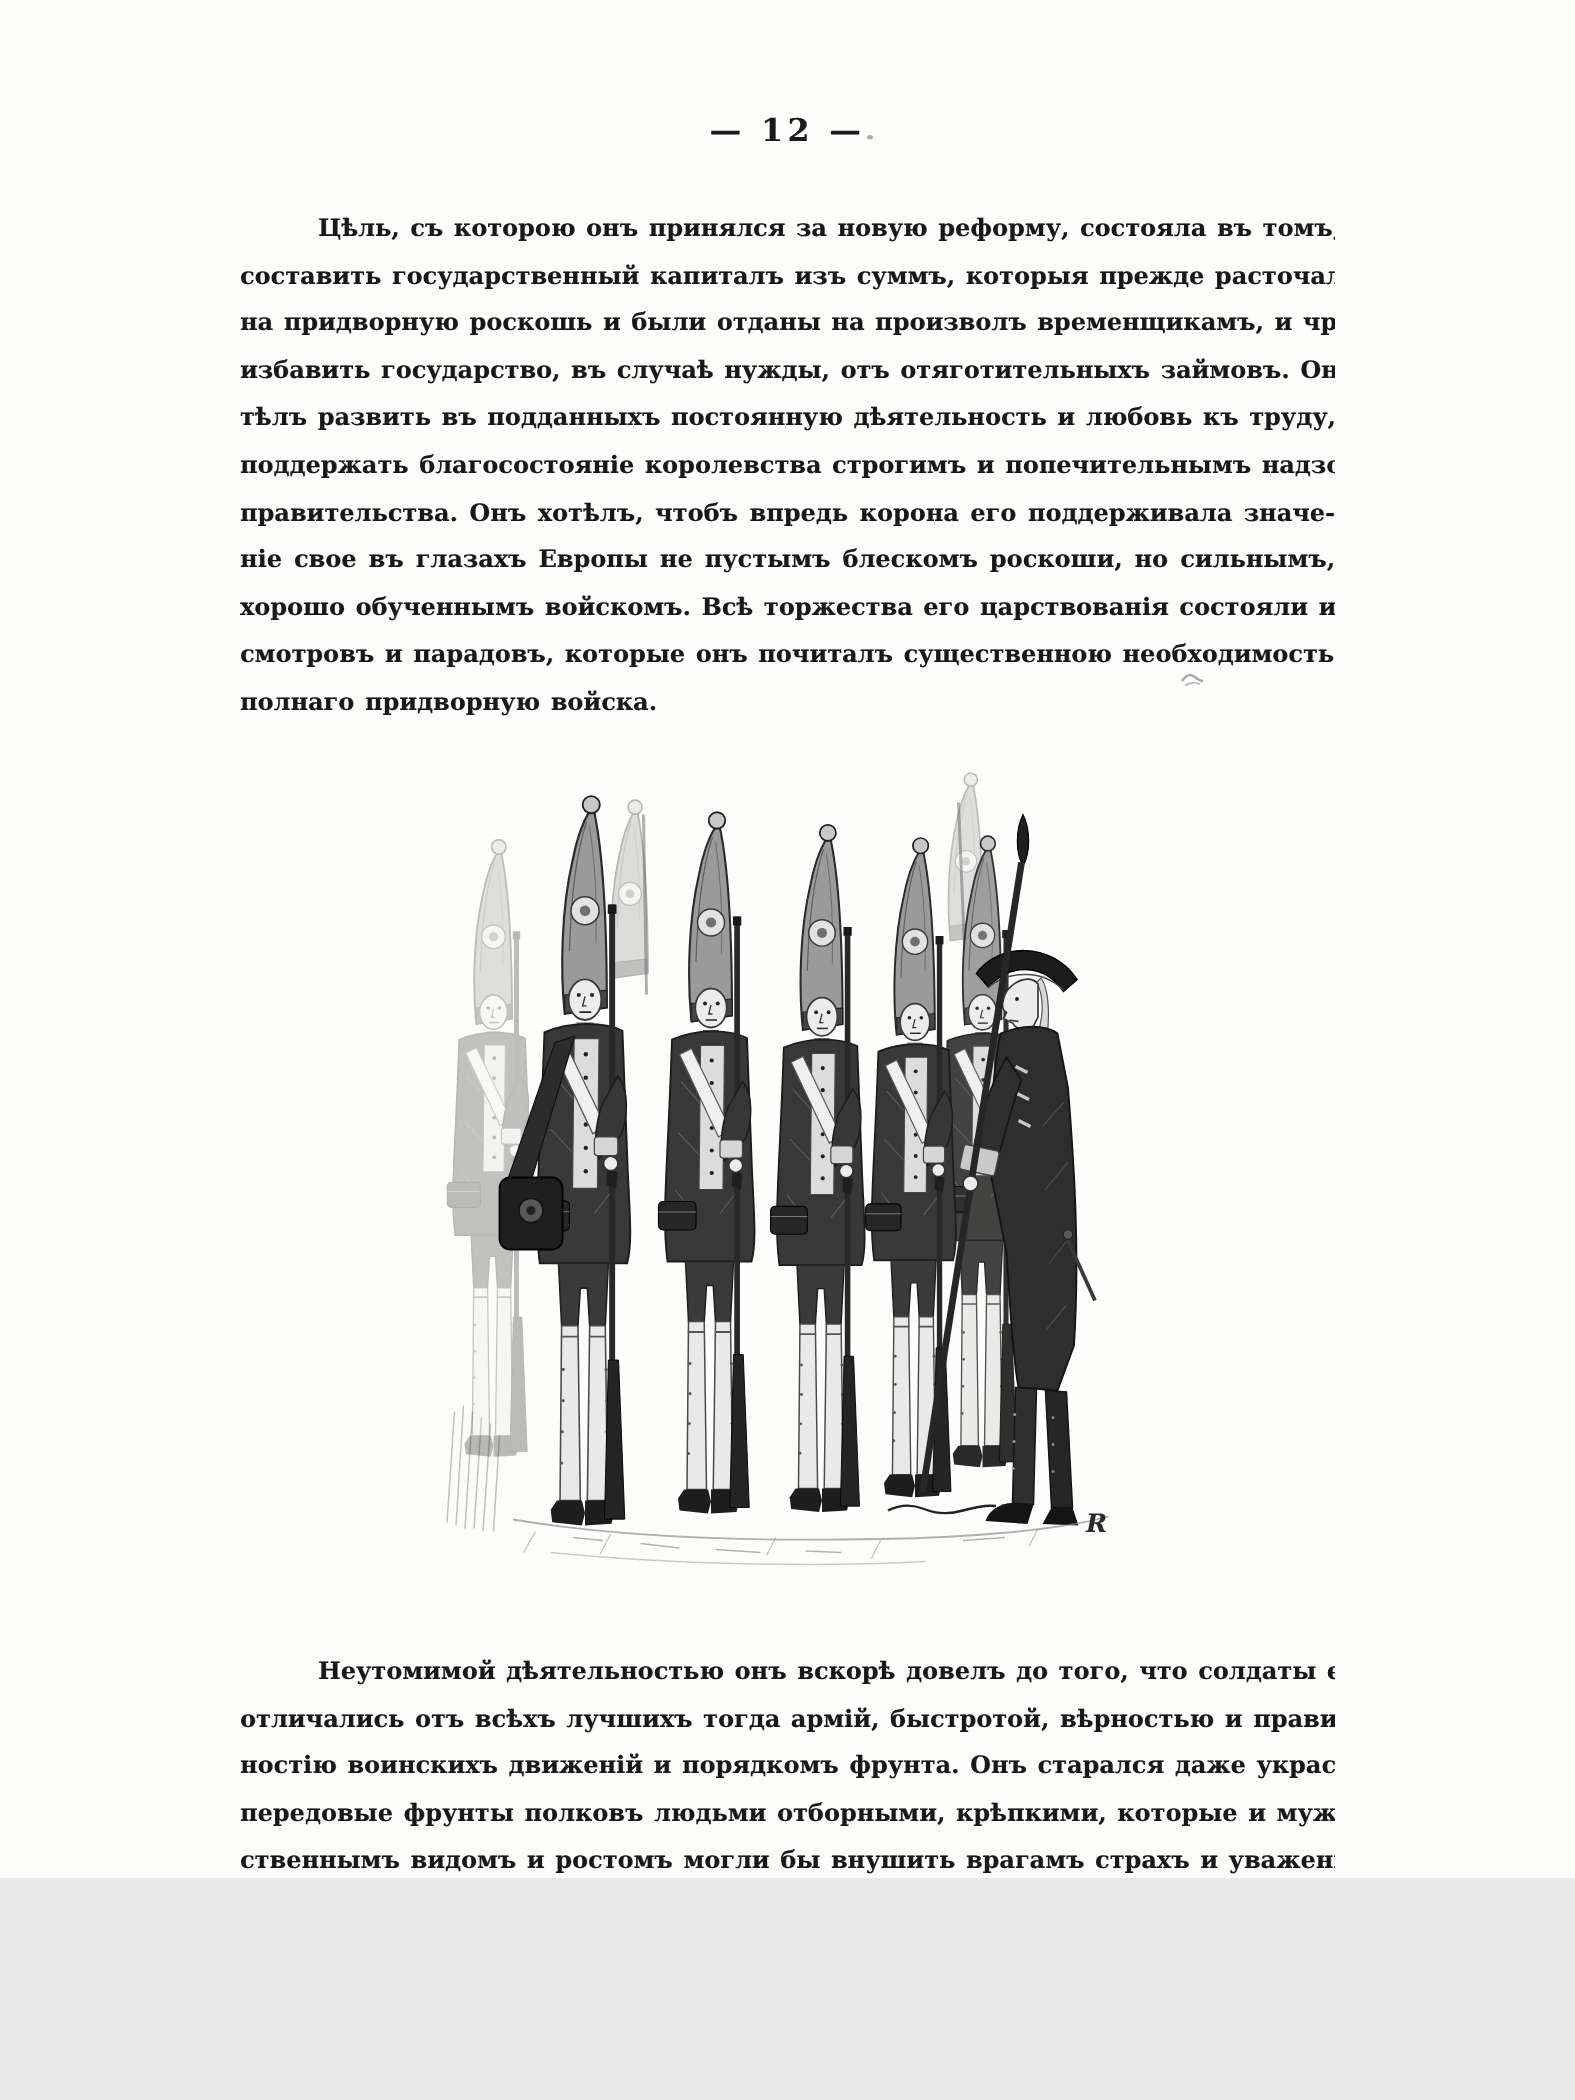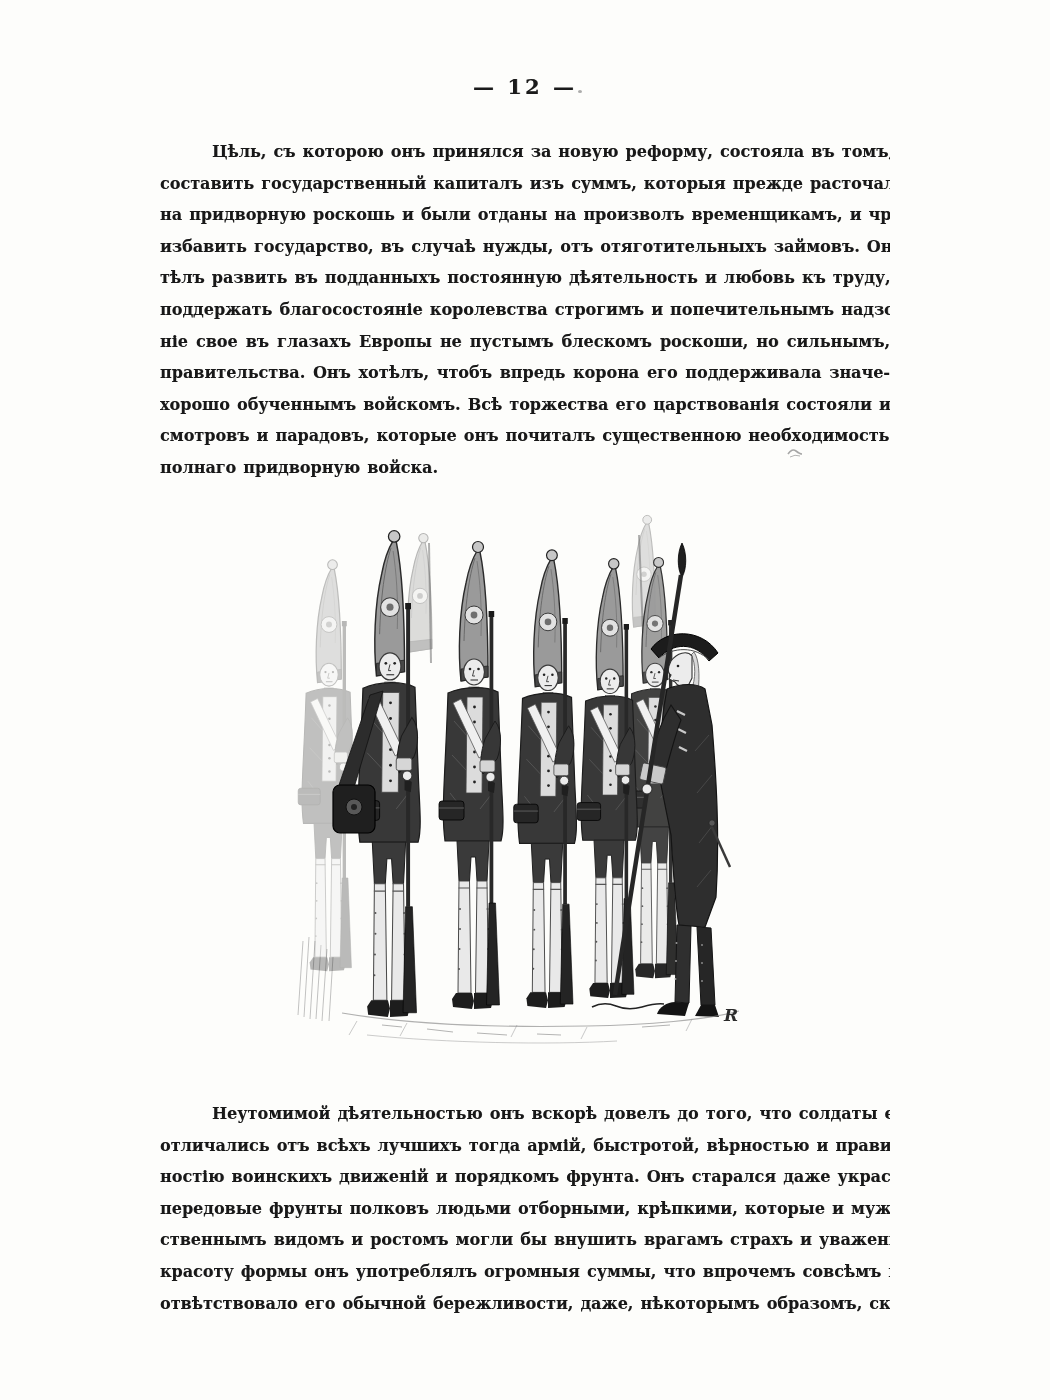--- a/index.html
+++ b/index.html
@@ -1,17 +1,17 @@
 <!DOCTYPE html>
 <html><head>
 <meta charset="utf-8">
 <style>
   html,body { margin:0; padding:0; background:#e8e8e8; }
   .page {
-    position:relative; width:1050px; height:1400px;
+    position:relative; width:1050px; height:1252px;
     background:#fdfdfb;
     font-family:"DejaVu Serif","Liberation Serif",serif;
     color:#181818; overflow:hidden;
   }
   .page-number {
     position:absolute; top:74px; left:0; width:1050px;
     text-align:center; font-size:21px; font-weight:700;
     letter-spacing:3px; color:#1a1a1a;
     text-shadow:0.3px 0.3px 0 rgba(0,0,0,0.35);
   }
@@ -46,22 +46,22 @@
   <div class="page-number">— 12 —</div>
   <div class="speck"></div>
 
   <div class="paragraph" id="para1">
     <div class="line indent">Цѣль, съ которою онъ принялся за новую реформу, состояла въ томъ, чтобъ</div>
     <div class="line">составить государственный капиталъ изъ суммъ, которыя прежде расточались</div>
     <div class="line">на придворную роскошь и были отданы на произволъ временщикамъ, и чрезъ то</div>
     <div class="line">избавить государство, въ случаѣ нужды, отъ отяготительныхъ займовъ. Онъ хо-</div>
     <div class="line">тѣлъ развить въ подданныхъ постоянную дѣятельность и любовь къ труду, и</div>
     <div class="line">поддержать благосостояніе королевства строгимъ и попечительнымъ надзоромъ</div>
+    <div class="line">правительства. Онъ хотѣлъ, чтобъ впредь корона его поддерживала значе-</div>
     <div class="line">ніе свое въ глазахъ Европы не пустымъ блескомъ роскоши, но сильнымъ,</div>
-    <div class="line">правительства. Онъ хотѣлъ, чтобъ впредь корона его поддерживала значе-</div>
     <div class="line">хорошо обученнымъ войскомъ. Всѣ торжества его царствованія состояли изъ</div>
     <div class="line">смотровъ и парадовъ, которые онъ почиталъ существенною необходимостью для</div>
     <div class="line short-last">полнаго придворную войска.</div>
   </div>
 
   <div class="ink-smudge">
     <svg width="18" height="14" viewBox="0 0 18 14">
       <path d="M2,9 q4,-6 8,-3 t6,3" stroke="#8a8a8a" stroke-width="1.6" fill="none"></path>
       <path d="M4,12 q5,-3 10,-1" stroke="#9a9a9a" stroke-width="1" fill="none"></path>
     </svg>

